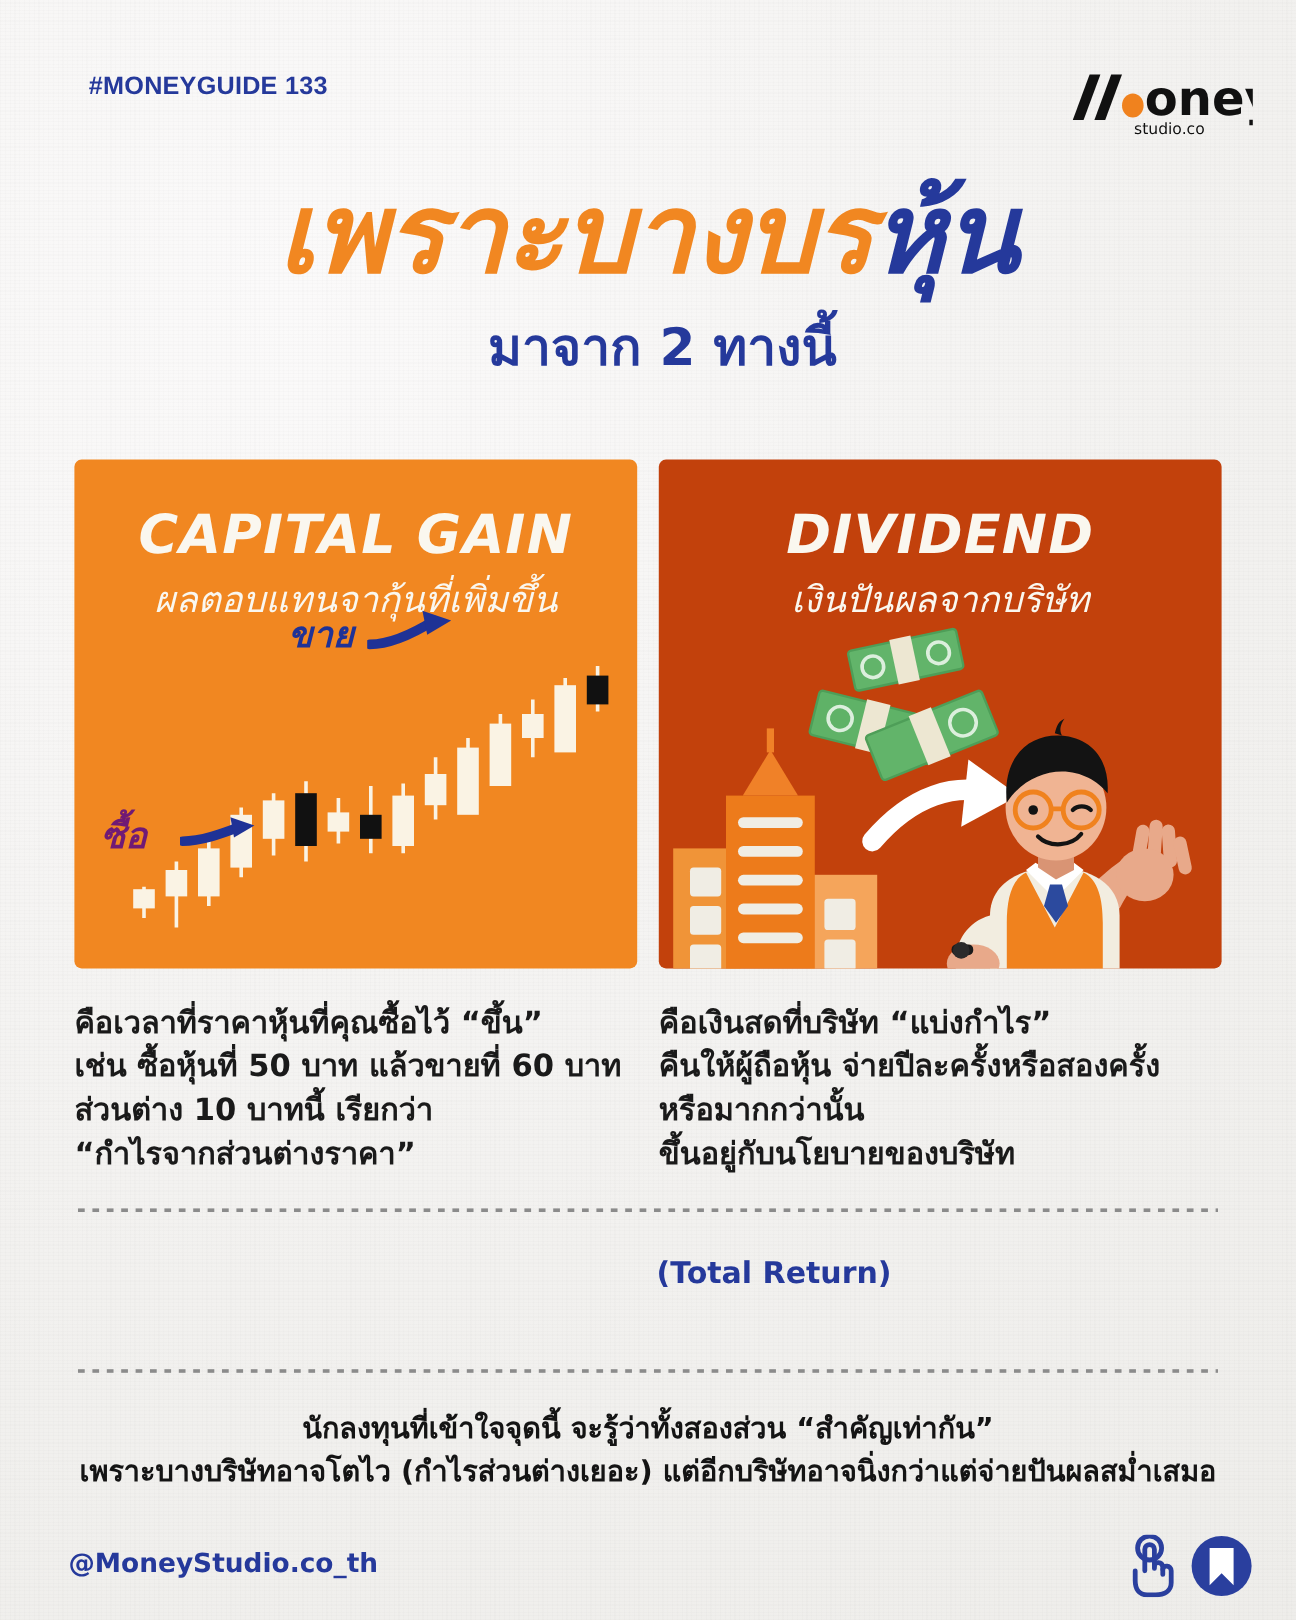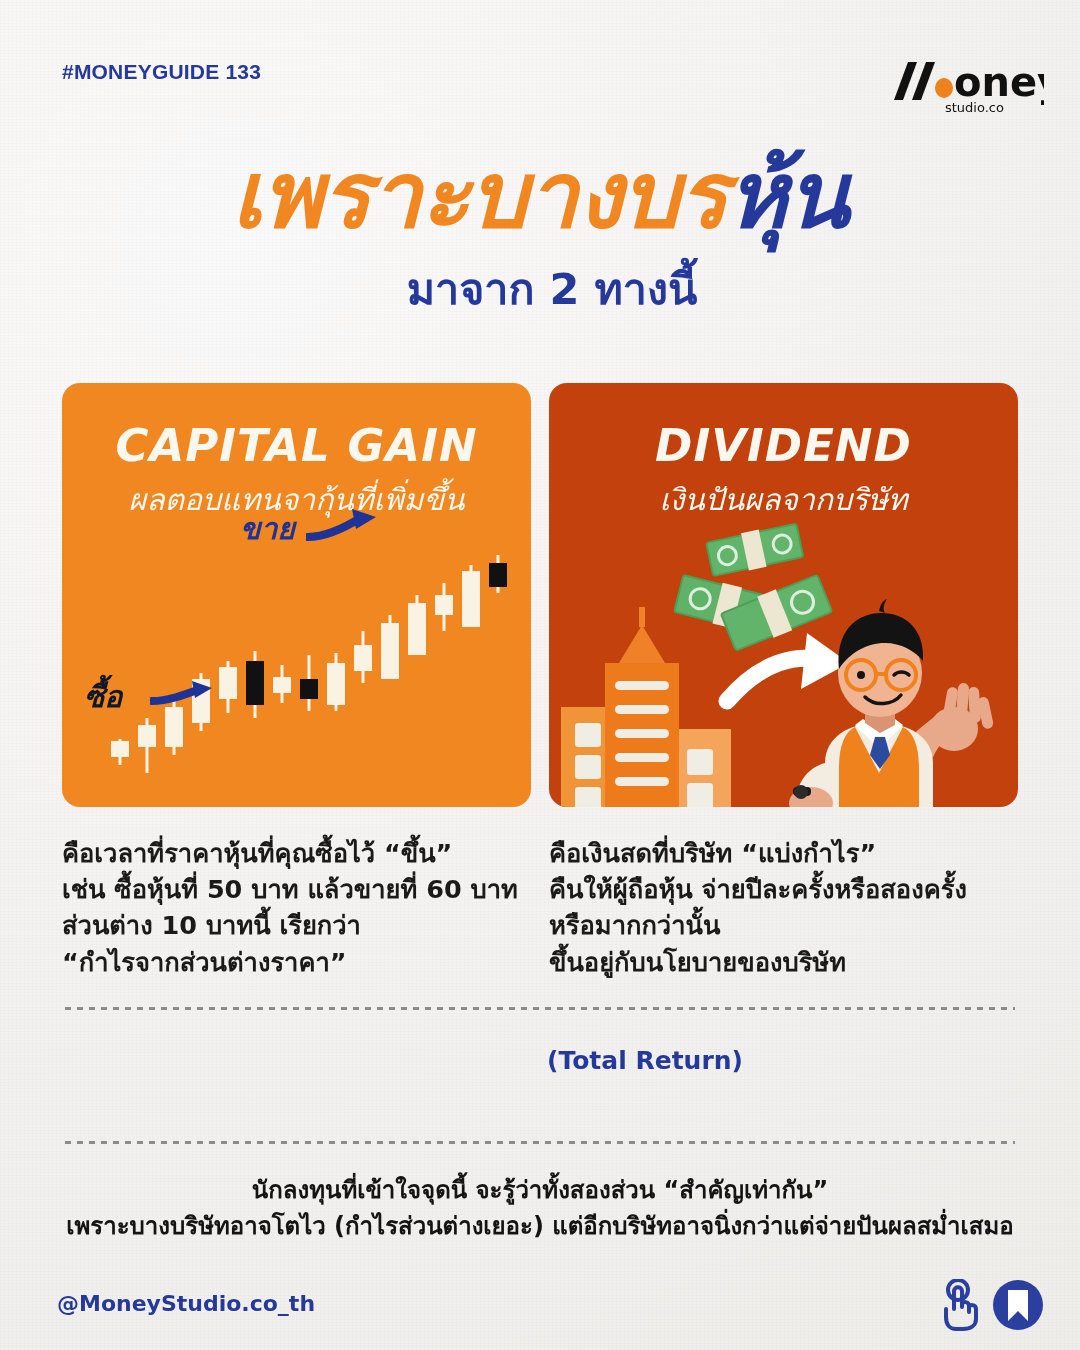--- a/index.html
+++ b/index.html
@@ -16,21 +16,21 @@
     background-image:
       repeating-linear-gradient(0deg, rgba(0,0,0,.013) 0 1px, rgba(255,255,255,.015) 1px 3px),
       repeating-linear-gradient(90deg, rgba(0,0,0,.012) 0 1px, rgba(255,255,255,.018) 1px 4px),
       radial-gradient(circle at 22% 18%, #fbfafa 0%, #f2f1ef 60%, #eeedea 100%);
     pointer-events: none;
   }
   .page { position: relative; width: 1080px; height: 1350px; }
 
   
   .hashtag {
-    position: absolute; left: 62px; top: 60px;
+    position: absolute; left: 74px; top: 60px;
     font-size: 21px; font-weight: bold; letter-spacing: .2px;
     color: #25399B; font-style: normal; text-align: center;
   }
   .logo { position: absolute; right: 36px; top: 52px; width: 170px; height: 62px; }
 
   
   .title-wrap { position: absolute; left: 0; right: 0; top: 148px; text-align: center; }
   .title {
     font-size: 92px; font-weight: bold; font-style: italic;
     letter-spacing: -1px; line-height: 1.05;
@@ -39,21 +39,21 @@
   .title .t-orange { color: #F18721; }
   .title .t-blue { color: #25399B; }
   .subtitle {
     margin-top: 10px; font-size: 43px; font-weight: bold; color: #25399B;
     font-family: "DejaVu Sans", sans-serif;
     margin-left: 24px;
   }
 
   
   .cards { position: absolute; left: 62px; top: 383px; width: 956px; display: flex; gap: 18px; }
-  .card { width: 469px; height: 424px; border-radius: 18px; position: relative; overflow: hidden; }
+  .card { width: 469px; height: 424px; border-radius: 6px; position: relative; overflow: hidden; }
   .card-orange { background: #F18721; }
   .card-blue { background: #c2410c; }
   .card-title {
     text-align: center; color: #FAF7EF; font-style: italic; font-weight: bold;
     font-size: 45px; letter-spacing: 1px; margin-top: 36px;
     font-family: "DejaVu Sans", sans-serif;
   }
   .card-sub {
     text-align: center; color: #FAF7EF; font-style: italic;
     font-size: 30px; margin-top: 4px;
@@ -172,21 +172,21 @@
           <rect x="265" y="120" width="18" height="42" fill="#FAF3E4"></rect>
           <rect x="292" y="102" width="18" height="26" fill="#FAF3E4"></rect>
           <rect x="319" y="80" width="18" height="56" fill="#FAF3E4"></rect>
           <rect x="346" y="60" width="18" height="52" fill="#FAF3E4"></rect>
           <rect x="373" y="52" width="18" height="20" fill="#FAF3E4"></rect>
           <rect x="400" y="28" width="18" height="56" fill="#FAF3E4"></rect>
           <rect x="427" y="20" width="18" height="24" fill="#111111"></rect>
         </g>
       </svg>
 
-      <div style="position:absolute;left:22px;top:290px;color:#0f172a;font-size:30px;font-weight:bold;font-style:italic;font-family:'DejaVu Sans',sans-serif;">ซื้อ</div>
+      <div style="position:absolute;left:22px;top:290px;color:#701a75;font-size:30px;font-weight:bold;font-style:italic;font-family:'DejaVu Sans',sans-serif;">ซื้อ</div>
       <svg viewBox="0 0 70 34" width="70" height="34" style="position:absolute;left:88px;top:296px">
         <path d="M2 22 C18 22, 34 16, 50 10" stroke="#1F3296" stroke-width="8" fill="none" stroke-linecap="round"></path>
         <path d="M42 2 L62 9 L45 19 Z" fill="#1F3296"></path>
       </svg>
 
       <div style="position:absolute;left:178px;top:122px;color:#1F3296;font-size:30px;font-size:30px;font-weight:bold;font-style:italic;font-family:'DejaVu Sans',sans-serif;">ขาย</div>
       <svg viewBox="0 0 80 38" width="80" height="38" style="position:absolute;left:244px;top:124px">
         <path d="M2 30 C20 30, 40 20, 56 10" stroke="#1F3296" stroke-width="8" fill="none" stroke-linecap="round"></path>
         <path d="M46 2 L70 10 L50 22 Z" fill="#1F3296"></path>
       </svg>

